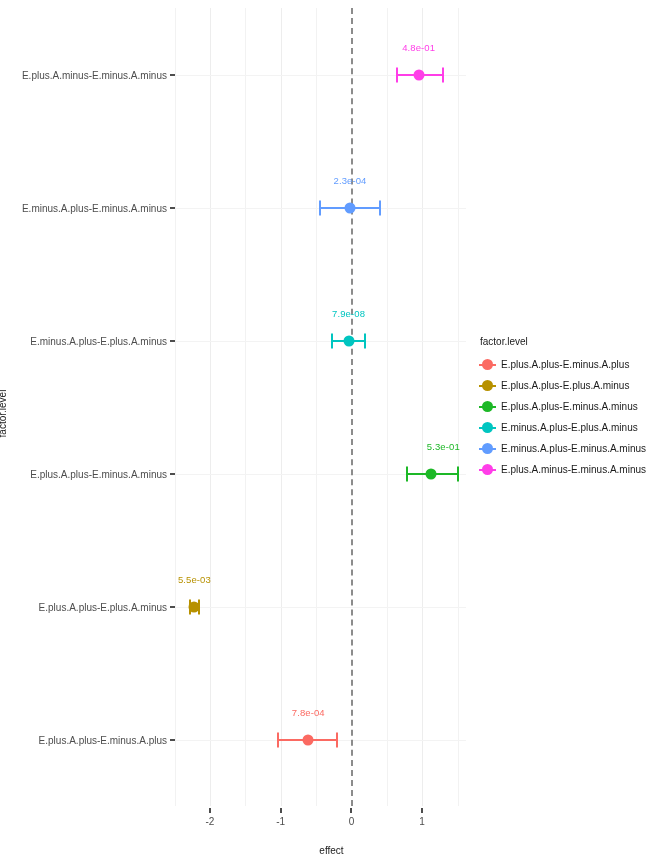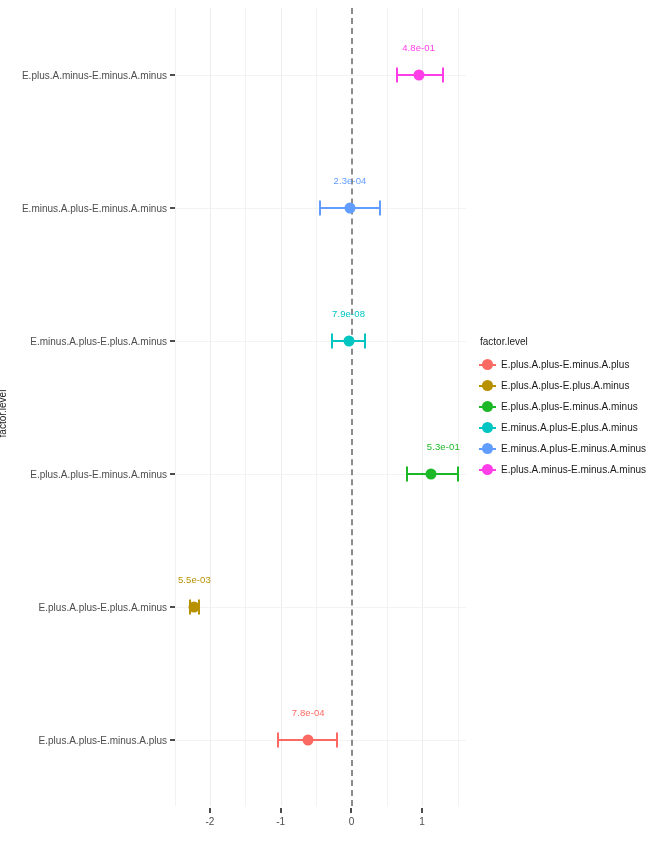--- a/index.html
+++ b/index.html
@@ -227,20 +227,21 @@
       <div class="plabel" style="left: 18.3902px; top: 570.5px; color: rgb(183, 145, 0);">5.5e-03</div>
       <div class="errbar" style="left: 101.854px; width: 59.4146px; top: 731.5px; background: rgb(251, 106, 98);"></div>
       <div class="cap" style="left: 101.854px; top: 731.5px; background: rgb(251, 106, 98);"></div>
       <div class="cap" style="left: 161.268px; top: 731.5px; background: rgb(251, 106, 98);"></div>
       <div class="pt" style="left: 132.268px; top: 731.5px; background: rgb(251, 106, 98);"></div>
       <div class="plabel" style="left: 132.268px; top: 703.5px; color: rgb(251, 106, 98);">7.8e-04</div>
     </div>
 
   <div id="ylab">factor.level</div>
 
+  <div id="xlab">effect</div>
 
   <div id="legend">
     <div id="legend-title">factor.level</div>
     <div id="legend-items">
         <div class="legend-row">
           <span class="legend-key">
             <span class="lline" style="background: rgb(251, 106, 98);"></span>
             <span class="ldot" style="background: rgb(251, 106, 98);"></span>
           </span>
           <span class="legend-label">E.plus.A.plus-E.minus.A.plus</span>

